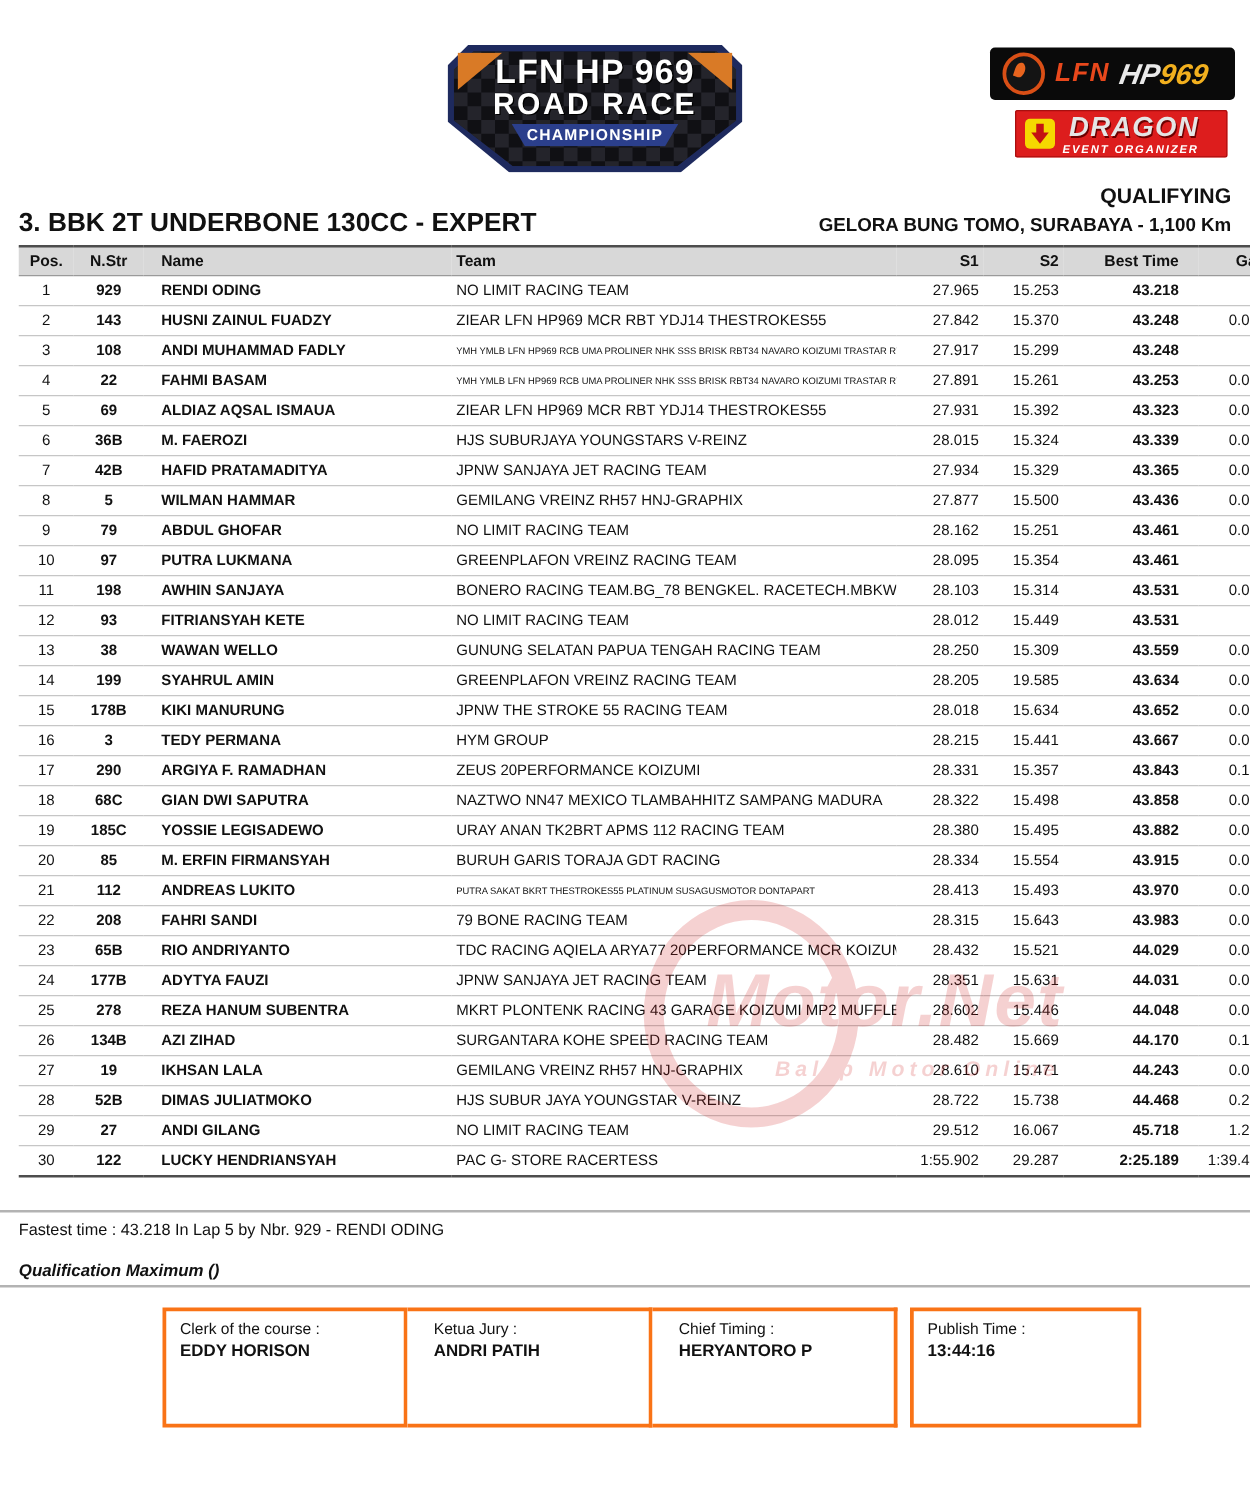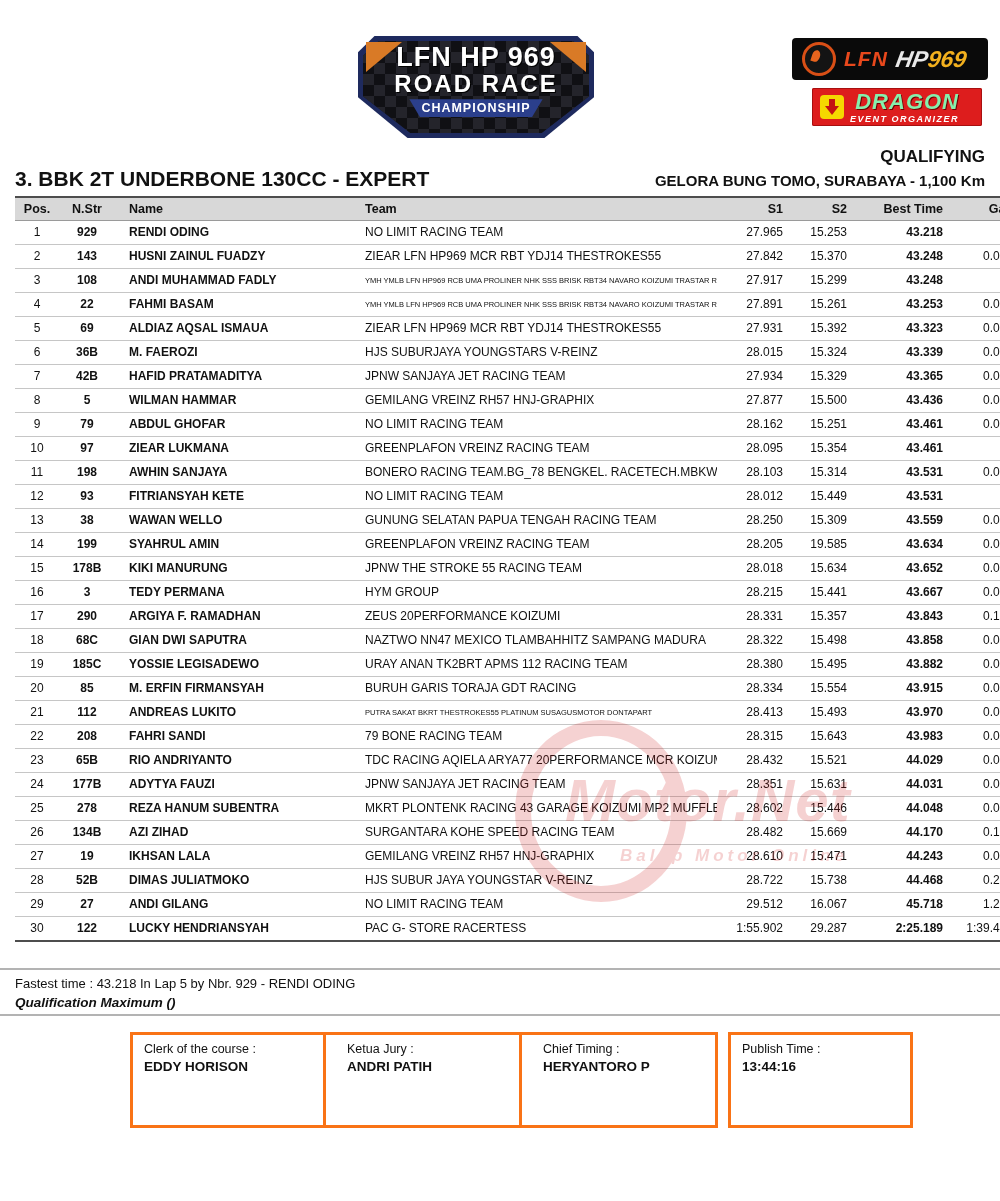--- a/index.html
+++ b/index.html
@@ -36,21 +36,21 @@
   .lfn-digits{font-weight:900;font-style:italic;font-size:23px;transform:skewX(-10deg);letter-spacing:0;}
   .lfn-digits .wh{color:#e9e9e9;}
   .lfn-digits .gd{color:#f2b01e;}
 
   .dragon-logo{position:absolute;right:18px;top:88px;height:38px;width:170px;background:#dd1d1d;border-radius:2px;
     display:flex;align-items:center;gap:6px;padding:0 8px;box-sizing:border-box;box-shadow:0 0 0 1px #a80f0f inset;}
   .dragon-icon{width:24px;height:24px;background:#f5d800;border-radius:4px;position:relative;flex:0 0 auto;}
   .dragon-icon::before{content:"";position:absolute;left:9px;top:4px;width:6px;height:8px;background:#c41212;}
   .dragon-icon::after{content:"";position:absolute;left:5px;top:11px;border-left:7px solid transparent;border-right:7px solid transparent;border-top:9px solid #c41212;}
   .dragon-words{display:flex;flex-direction:column;align-items:flex-end;line-height:1;}
-  .dragon-name{color:#86efac;font-weight:900;font-style:italic;font-size:22px;letter-spacing:1px;text-shadow:1px 1px 0 #6d0000;}
+  .dragon-name{color:#e5e5e5;font-weight:900;font-style:italic;font-size:22px;letter-spacing:1px;text-shadow:1px 1px 0 #6d0000;}
   .dragon-tag{color:#fff;font-weight:700;font-style:italic;font-size:9px;letter-spacing:1.5px;margin-top:2px;}
 
   
   .session{margin:0 15px;text-align:right;font-weight:800;font-size:17px;line-height:1.1;}
   .title-row{margin:0 15px;display:flex;justify-content:space-between;align-items:flex-end;gap:28px;}
   .event-title{font-weight:800;font-size:21px;}
   .venue{font-weight:800;font-size:15px;padding-bottom:2px;}
 
   
   table.results{border-collapse:collapse;table-layout:fixed;width:970px;margin:5px 15px 0;}
@@ -66,21 +66,21 @@
   td.c-team.small{font-size:7.5px;}
   .c-s1{width:62px;text-align:right;}
   .c-s2{width:56px;text-align:right;}
   .c-best{width:88px;text-align:right;font-weight:bold;padding-right:16px !important;}
   .c-gap{width:50px;text-align:right;}
   th.c-name{font-weight:800;}
 
   
   .result-note{margin-top:26px;border-top:2px solid #b3b3b3;border-bottom:2px solid #b3b3b3;padding:6px 15px 4px;}
   .fastest-line{font-size:13px;}
-  .qual-line{font-weight:800;font-style:italic;font-size:13.5px;margin-top:4px;}
+  .qual-line{font-weight:800;font-style:italic;font-size:13.5px;margin-top:18px;}
 
   
   .officials{margin:16px 0 0 130px;display:flex;align-items:stretch;height:96px;}
   .obox{border:3px solid #f97316;width:196px;padding:7px 11px;box-sizing:border-box;background:#fff;}
   .obox.mid{border-left:none;padding-left:21px;}
   .obox.pub{margin-left:10px;width:185px;}
   .olabel{font-size:12.5px;}
   .oname{font-weight:800;font-size:13.5px;margin-top:3px;}
 
   
@@ -238,21 +238,21 @@
       <td class="c-team">NO LIMIT RACING TEAM</td>
       <td class="c-s1">28.162</td>
       <td class="c-s2">15.251</td>
       <td class="c-best">43.461</td>
       <td class="c-gap">0.025</td>
 
     </tr>
         <tr>
       <td class="c-pos">10</td>
       <td class="c-nstr">97</td>
-      <td class="c-name">ZIEAR LUKMANA</td>
+      <td class="c-name">PUTRA LUKMANA</td>
       <td class="c-team">GREENPLAFON VREINZ RACING TEAM</td>
       <td class="c-s1">28.095</td>
       <td class="c-s2">15.354</td>
       <td class="c-best">43.461</td>
       <td class="c-gap"></td>
 
     </tr>
         <tr>
       <td class="c-pos">11</td>
       <td class="c-nstr">198</td>

